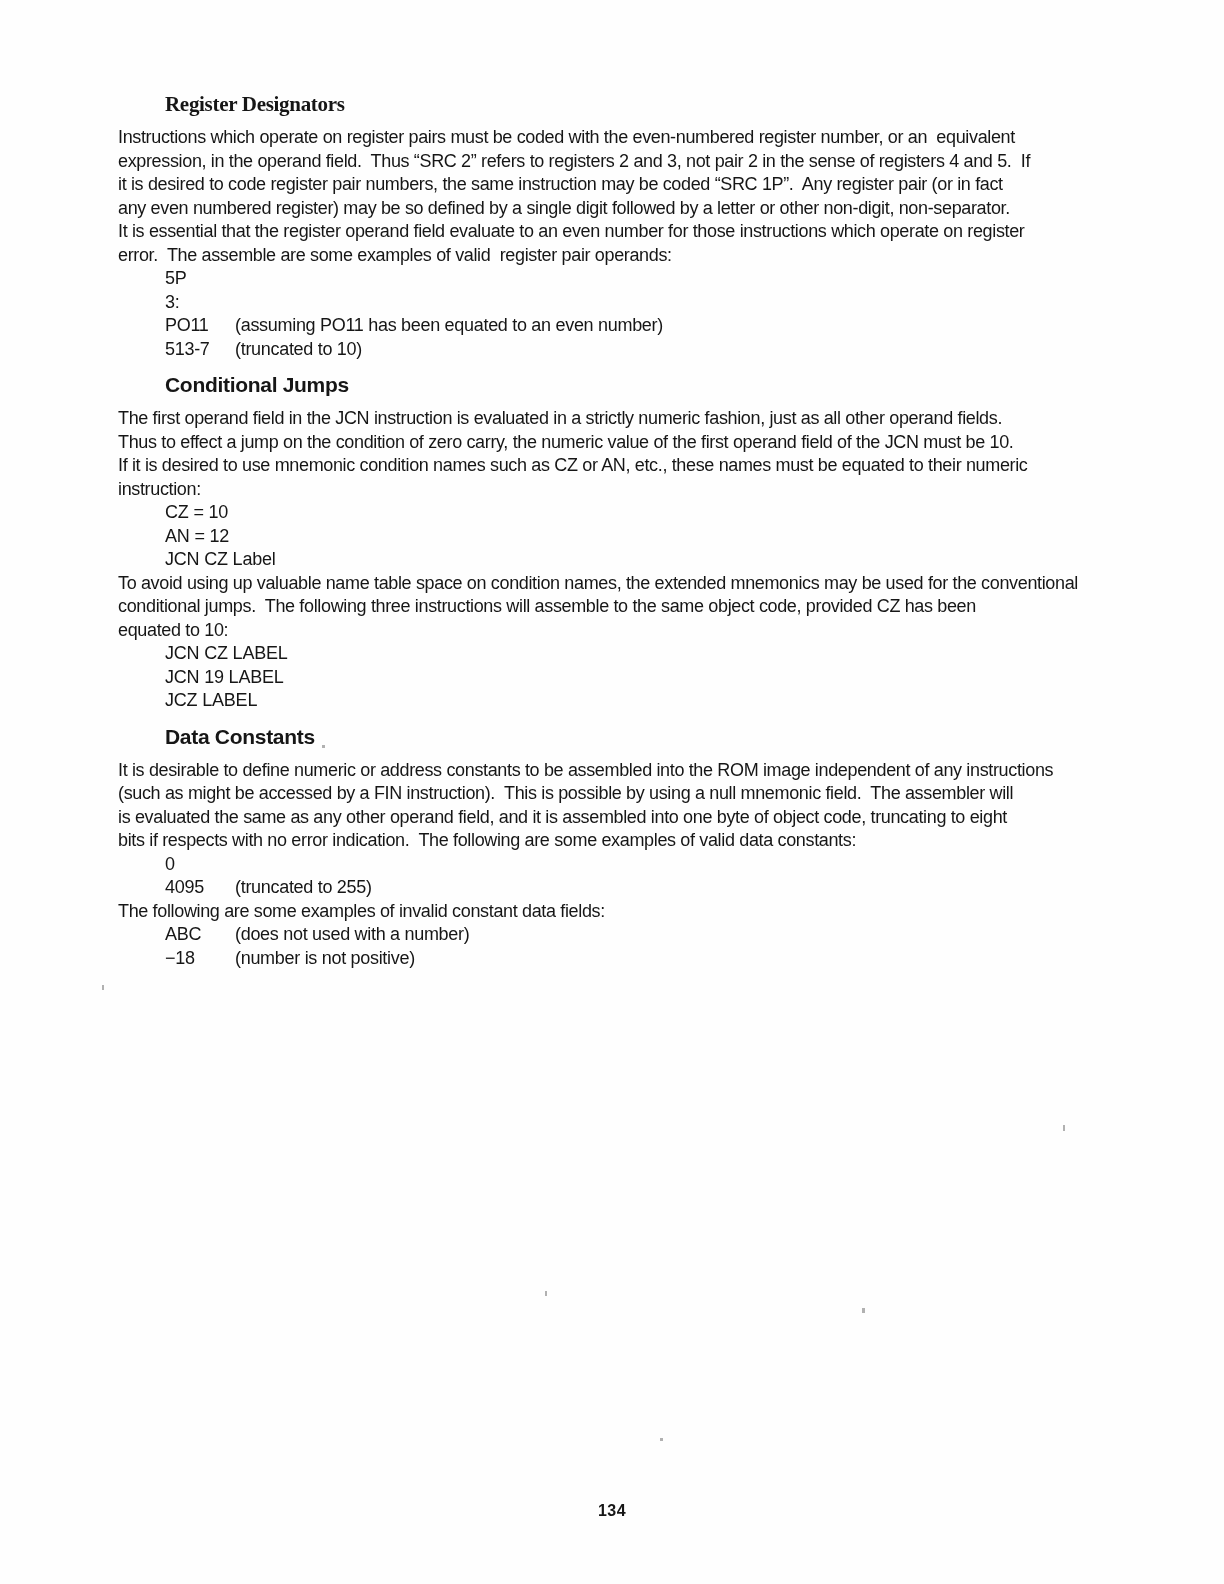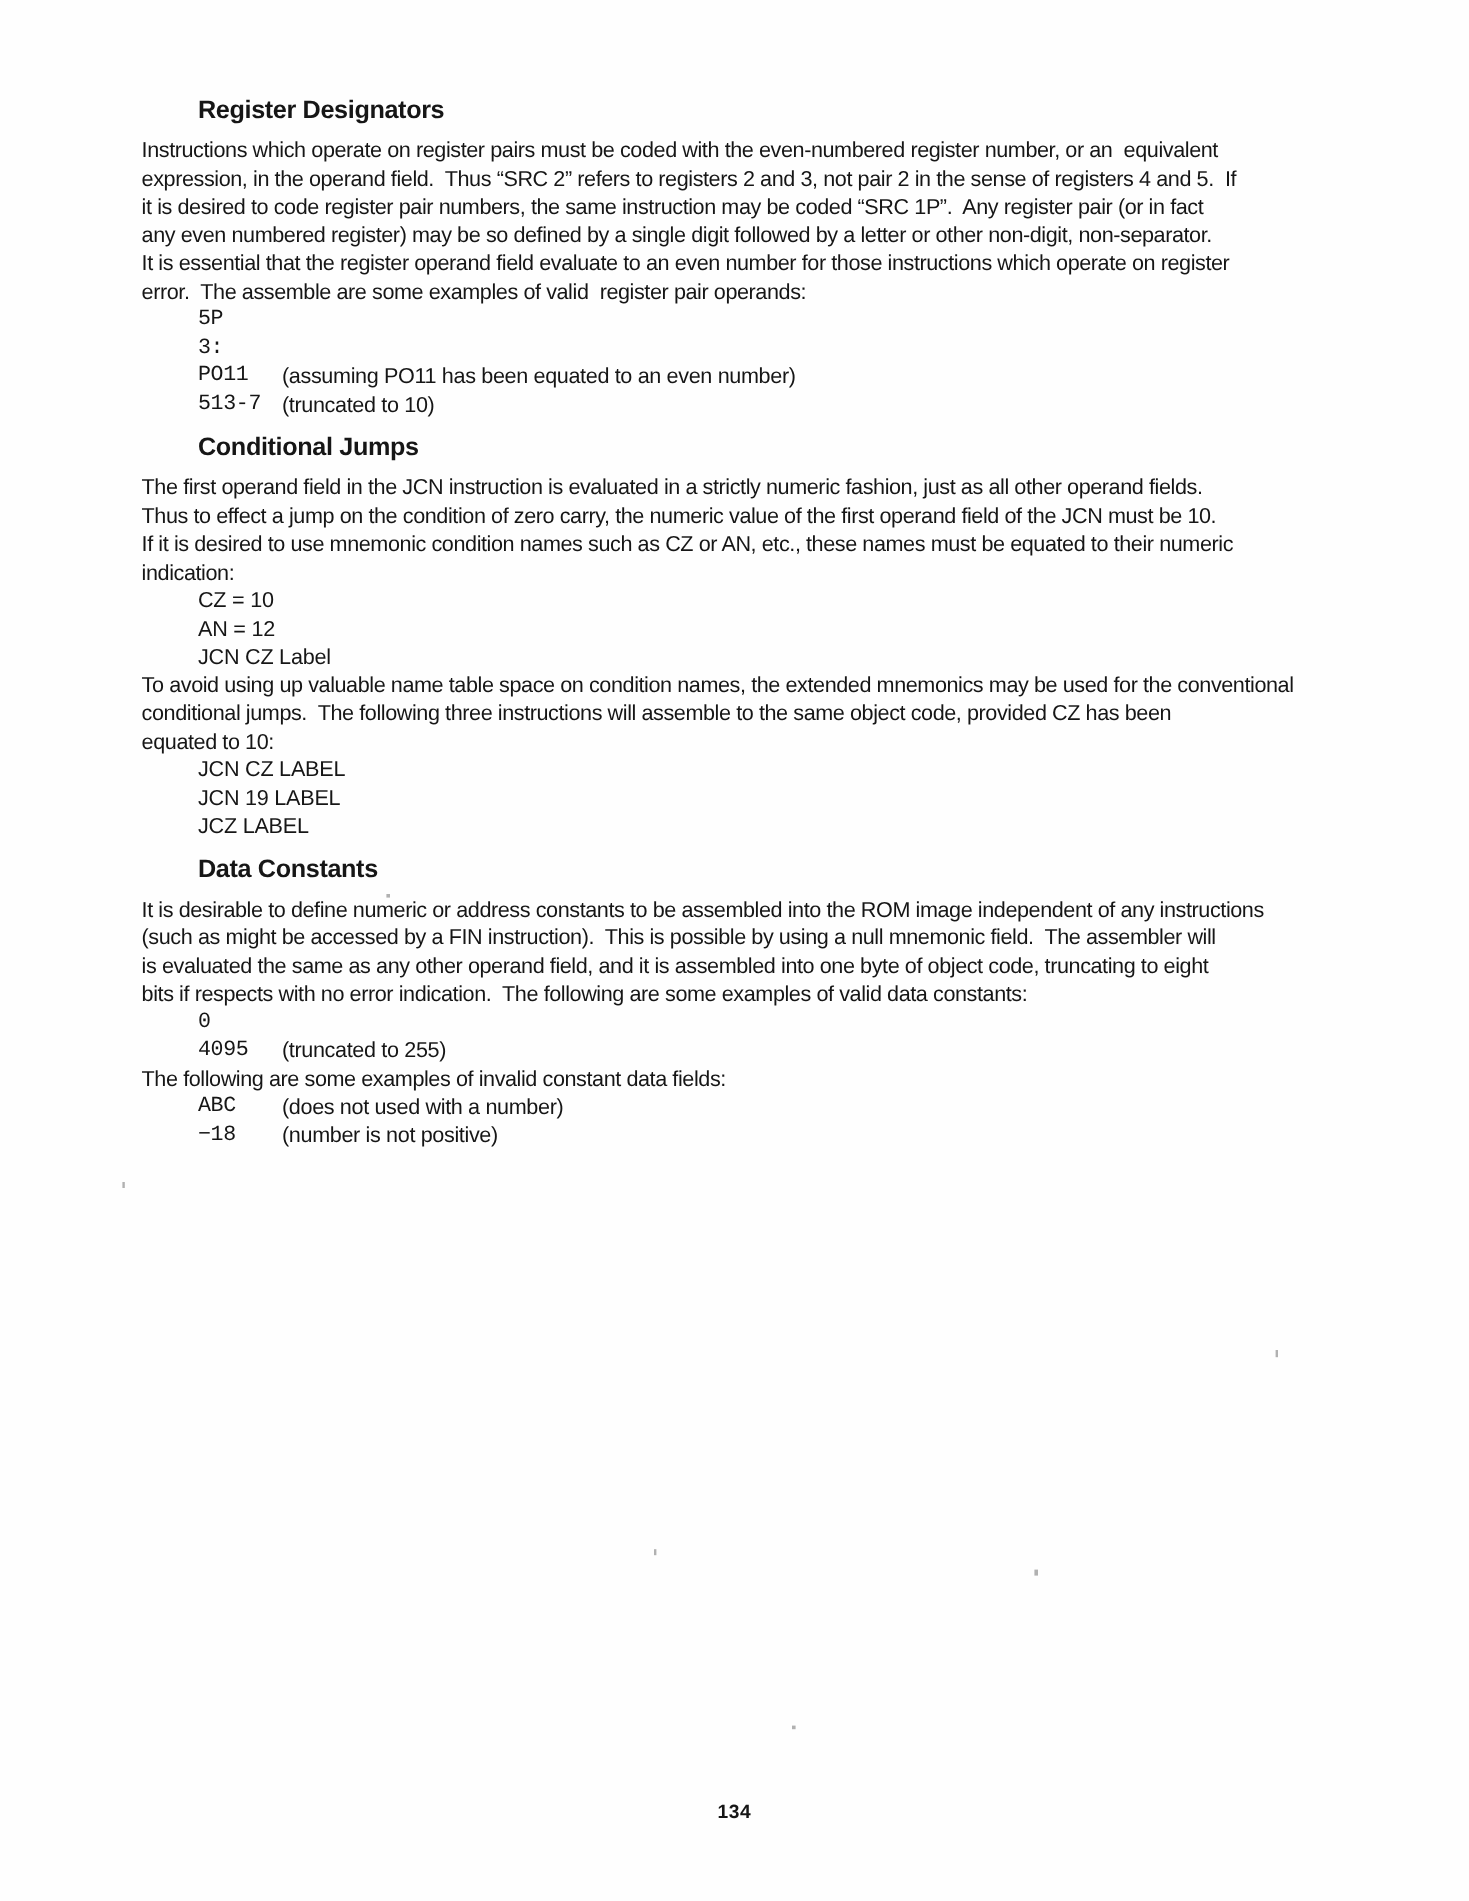--- a/index.html
+++ b/index.html
@@ -23,21 +23,22 @@
     width: 1000px;
   }
   .heading {
     font-size: 21px;
     font-weight: 700;
     line-height: 24px;
     letter-spacing: -0.3px;
     margin: 12px 0 10px 47px;
   }
   .heading.first {
-    margin-top: 0;
+    margin-top: 12px;
+    font-family: Liberation Serif, serif;
   }
   .para .line {
     font-size: 18px;
     line-height: 23.5px;
     letter-spacing: -0.35px;
     white-space: pre;
   }
   .code-line {
     font-size: 18px;
     line-height: 23.5px;
@@ -48,21 +49,20 @@
   .example-row {
     display: flex;
     margin-left: 47px;
     font-size: 18px;
     line-height: 23.5px;
     letter-spacing: -0.3px;
   }
   .example-row .code {
     min-width: 70px;
     white-space: pre;
-    font-family: Liberation Mono, monospace;
   }
   .example-row.wide .code {
     min-width: 98px;
   }
   .example-row .comment {
     white-space: pre;
   }
   .page-number {
     position: absolute;
     top: 1502px;
@@ -111,21 +111,21 @@
         <span class="code">513-7</span>
         <span class="comment">(truncated to 10)</span>
       </div>
     </div>
 
     <div class="heading">Conditional Jumps</div>
     <div class="para">
       <div class="line">The first operand field in the JCN instruction is evaluated in a strictly numeric fashion, just as all other operand fields.</div>
       <div class="line">Thus to effect a jump on the condition of zero carry, the numeric value of the first operand field of the JCN must be 10.</div>
       <div class="line">If it is desired to use mnemonic condition names such as CZ or AN, etc., these names must be equated to their numeric</div>
-      <div class="line">indication:</div>
+      <div class="line">instruction:</div>
     </div>
     <div>
       <div class="code-line">CZ = 10</div>
       <div class="code-line">AN = 12</div>
       <div class="code-line">JCN CZ Label</div>
     </div>
     <div class="para">
       <div class="line">To avoid using up valuable name table space on condition names, the extended mnemonics may be used for the conventional</div>
       <div class="line">conditional jumps.  The following three instructions will assemble to the same object code, provided CZ has been</div>
       <div class="line">equated to 10:</div>

